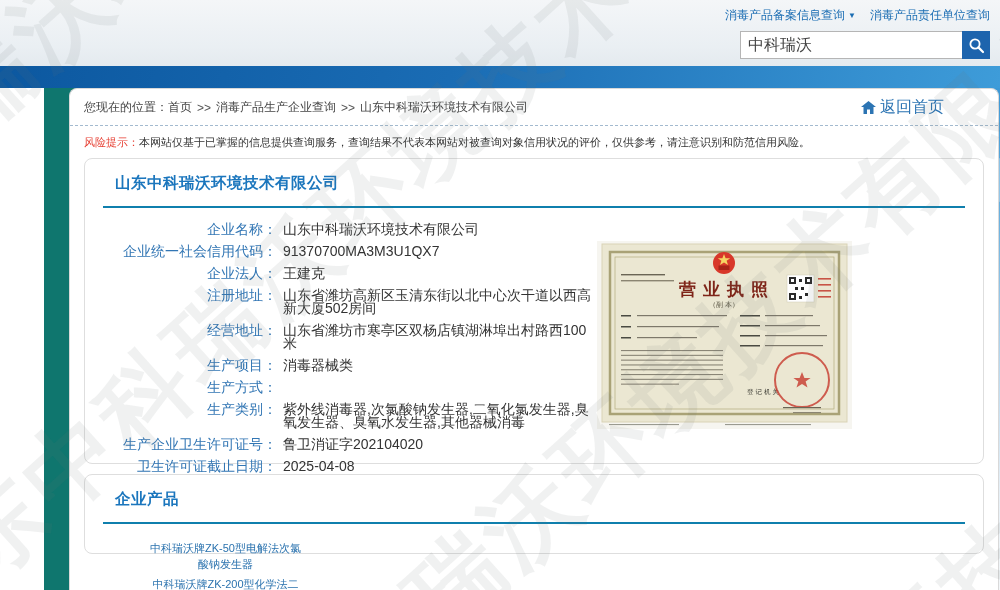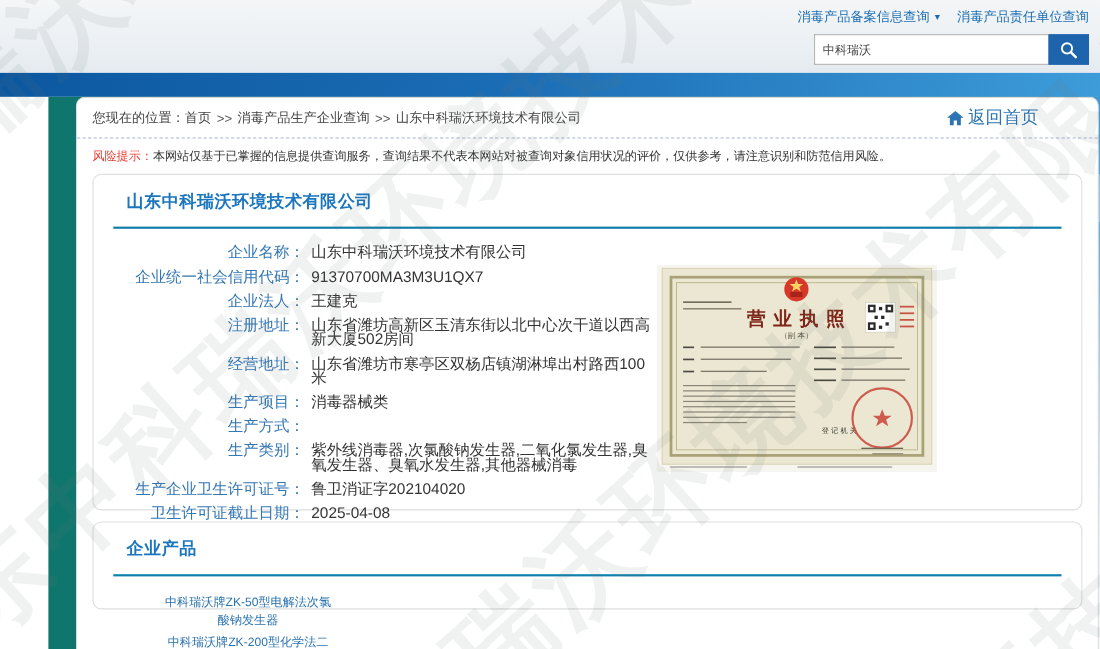--- a/index.html
+++ b/index.html
@@ -7,21 +7,21 @@
   .page{position:relative;width:1000px;height:590px;overflow:hidden;background:#fff;}
 
   
   .header{position:relative;height:66px;background:linear-gradient(180deg,#f4f6f8 0%,#eaeff3 70%,#e4eaef 100%);}
   .site-title{position:absolute;left:8px;top:13px;font-size:23px;font-weight:bold;color:#1b76bd;letter-spacing:1px;margin:0;}
   .header-right{position:absolute;right:10px;top:7px;width:250px;}
   .top-links{display:flex;justify-content:flex-end;gap:14px;font-size:12px;font-weight:normal;}
   .top-links a{color:#1b6db3;text-decoration:none;white-space:nowrap;display:inline-flex;align-items:center;gap:3px;}
   .caret{font-size:8px;color:#1b6db3;}
   .search-row{margin-top:7px;display:flex;height:28px;}
-  .search-input{flex:1;border:1px solid #b5b5b5;border-right:none;font-size:11px;padding:0 7px;color:#444;background:#fff;outline:none;font-family:inherit;}
+  .search-input{flex:1;border:1px solid #b5b5b5;border-right:none;font-size:16px;padding:0 7px;color:#444;background:#fff;outline:none;font-family:inherit;}
   .search-btn{width:37px;background:#1d64ad;border:none;display:flex;align-items:center;justify-content:center;cursor:pointer;padding:0;}
 
   .blue-band{height:22px;background:linear-gradient(100deg,#0c58a0 0%,#1a6cb4 45%,#3e9cd9 100%);}
 
   
   .main{position:relative;min-height:502px;background:#0f766e;margin-left:44px;}
   .right-strip{position:absolute;right:0;top:0;width:44px;height:502px;
     background:linear-gradient(180deg,#3b98d6 0%,#6fb3e0 28%,#b8d8ee 55%,#e6eff6 80%,#f4f7f9 100%);}
   .container{position:relative;margin-left:25px;width:930px;min-height:502px;background:#fff;
     border:1px solid #d9d9d9;border-bottom:none;border-radius:8px 8px 0 0;z-index:1;box-sizing:border-box;}

